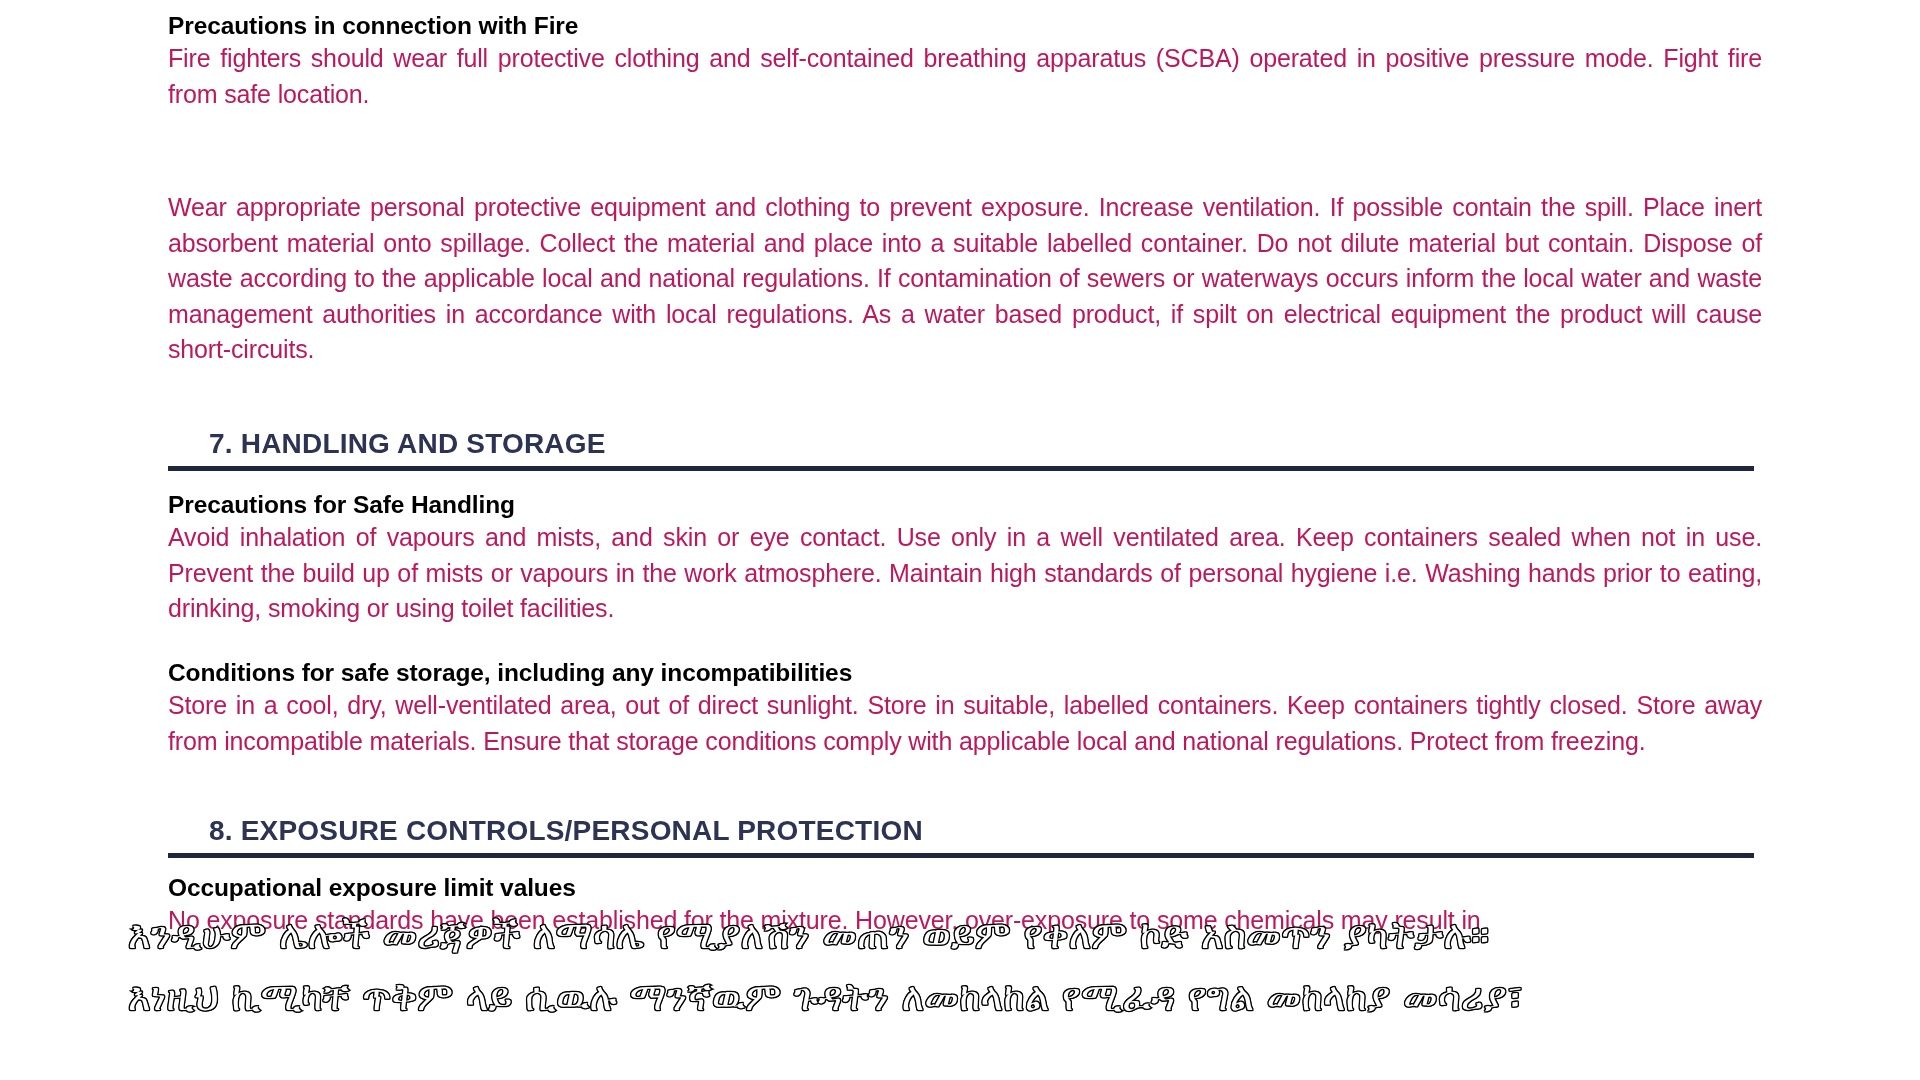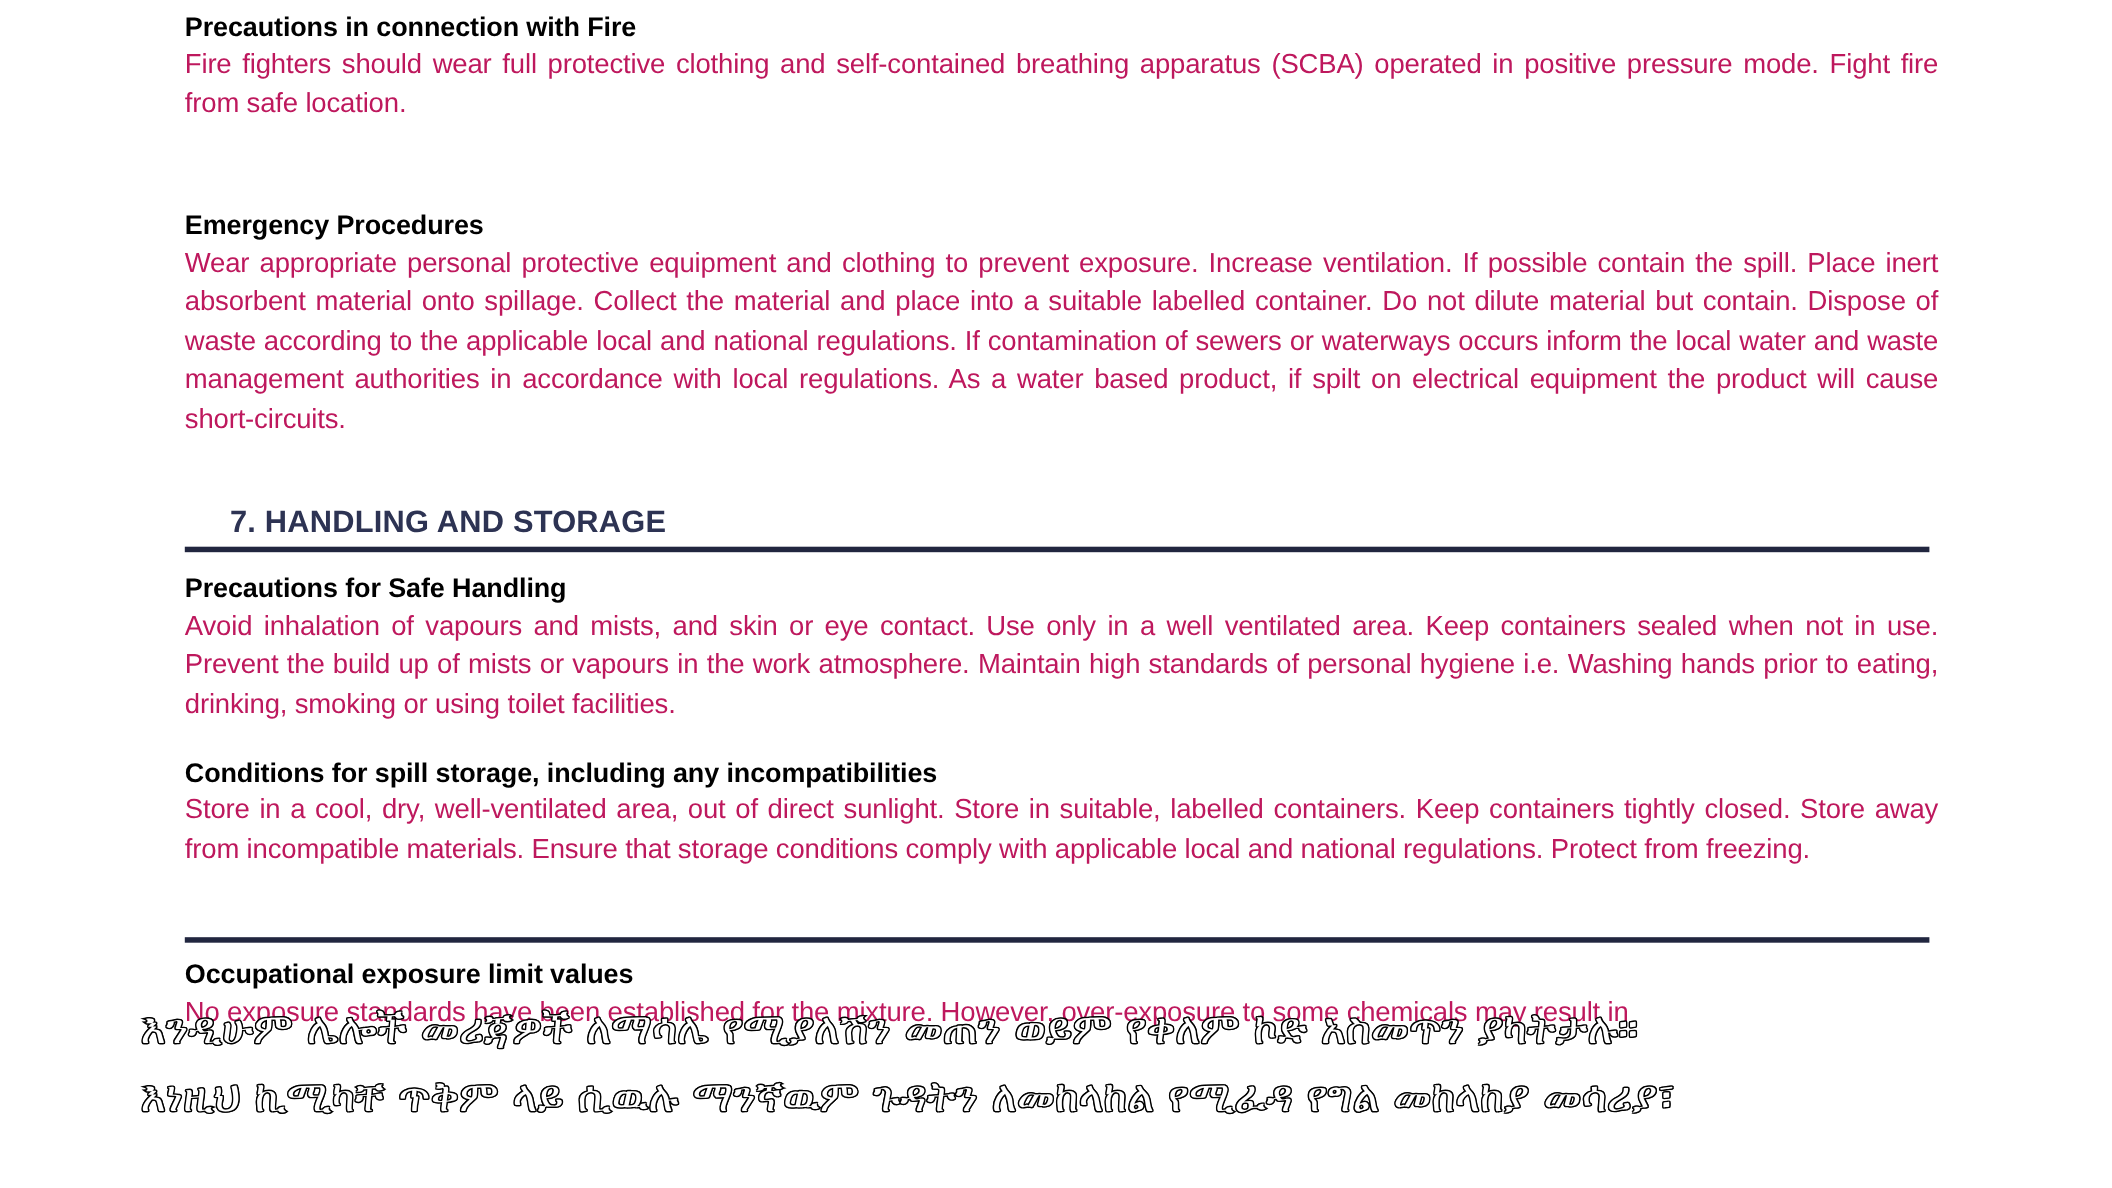--- a/index.html
+++ b/index.html
@@ -107,43 +107,43 @@
 
     <div style="height:10px"></div>
     <div class="sub-head">Precautions in connection with Fire</div>
     <div class="body-text last-flush">Fire fighters should wear full protective clothing and self-contained breathing apparatus (SCBA) operated in positive pressure mode. Fight fire from safe location.</div>
 
     <div class="gap-xl"></div>
 
 
     <div style="height:18px"></div>
 
-    <div class="sub-head">Emergency Procedures</div>
     <div class="body-text last-flush">Wear appropriate personal protective equipment and clothing to prevent exposure. Increase ventilation. If possible contain the spill. Place inert absorbent material onto spillage. Collect the material and place into a suitable labelled container. Do not dilute material but contain. Dispose of waste according to the applicable local and national regulations. If contamination of sewers or waterways occurs inform the local water and waste management authorities in accordance with local regulations. As a water based product, if spilt on electrical equipment the product will cause short-circuits.</div>
 
     <div class="gap-xl"></div>
 
     <div class="sec-block">
       <div class="sec-head">7. HANDLING AND STORAGE</div>
       <div class="sec-rule"></div>
     </div>
 
     <div style="height:18px"></div>
 
     <div class="sub-head">Precautions for Safe Handling</div>
     <div class="body-text last-flush">Avoid inhalation of vapours and mists, and skin or eye contact. Use only in a well ventilated area. Keep containers sealed when not in use. Prevent the build up of mists or vapours in the work atmosphere. Maintain high standards of personal hygiene i.e. Washing hands prior to eating, drinking, smoking or using toilet facilities.</div>
 
     <div class="gap-m"></div>
 
-    <div class="sub-head">Conditions for spill storage, including any incompatibilities</div>
+    <div class="sub-head">Conditions for safe storage, including any incompatibilities</div>
     <div class="body-text last-flush">Store in a cool, dry, well-ventilated area, out of direct sunlight. Store in suitable, labelled containers. Keep containers tightly closed.  Store away from incompatible materials. Ensure that storage conditions comply with applicable local and national regulations. Protect from freezing.</div>
 
     <div style="height:56px"></div>
 
     <div class="sec-block">
+      <div class="sec-head">8. EXPOSURE CONTROLS/PERSONAL PROTECTION</div>
       <div class="sec-rule"></div>
     </div>
 
     <div style="height:14px"></div>
 
     <div class="sub-head">Occupational exposure limit values</div>
     <div class="body-text">No exposure standards have been established for the mixture. However, over-exposure to some chemicals may result in</div>
 
   </div>
 

